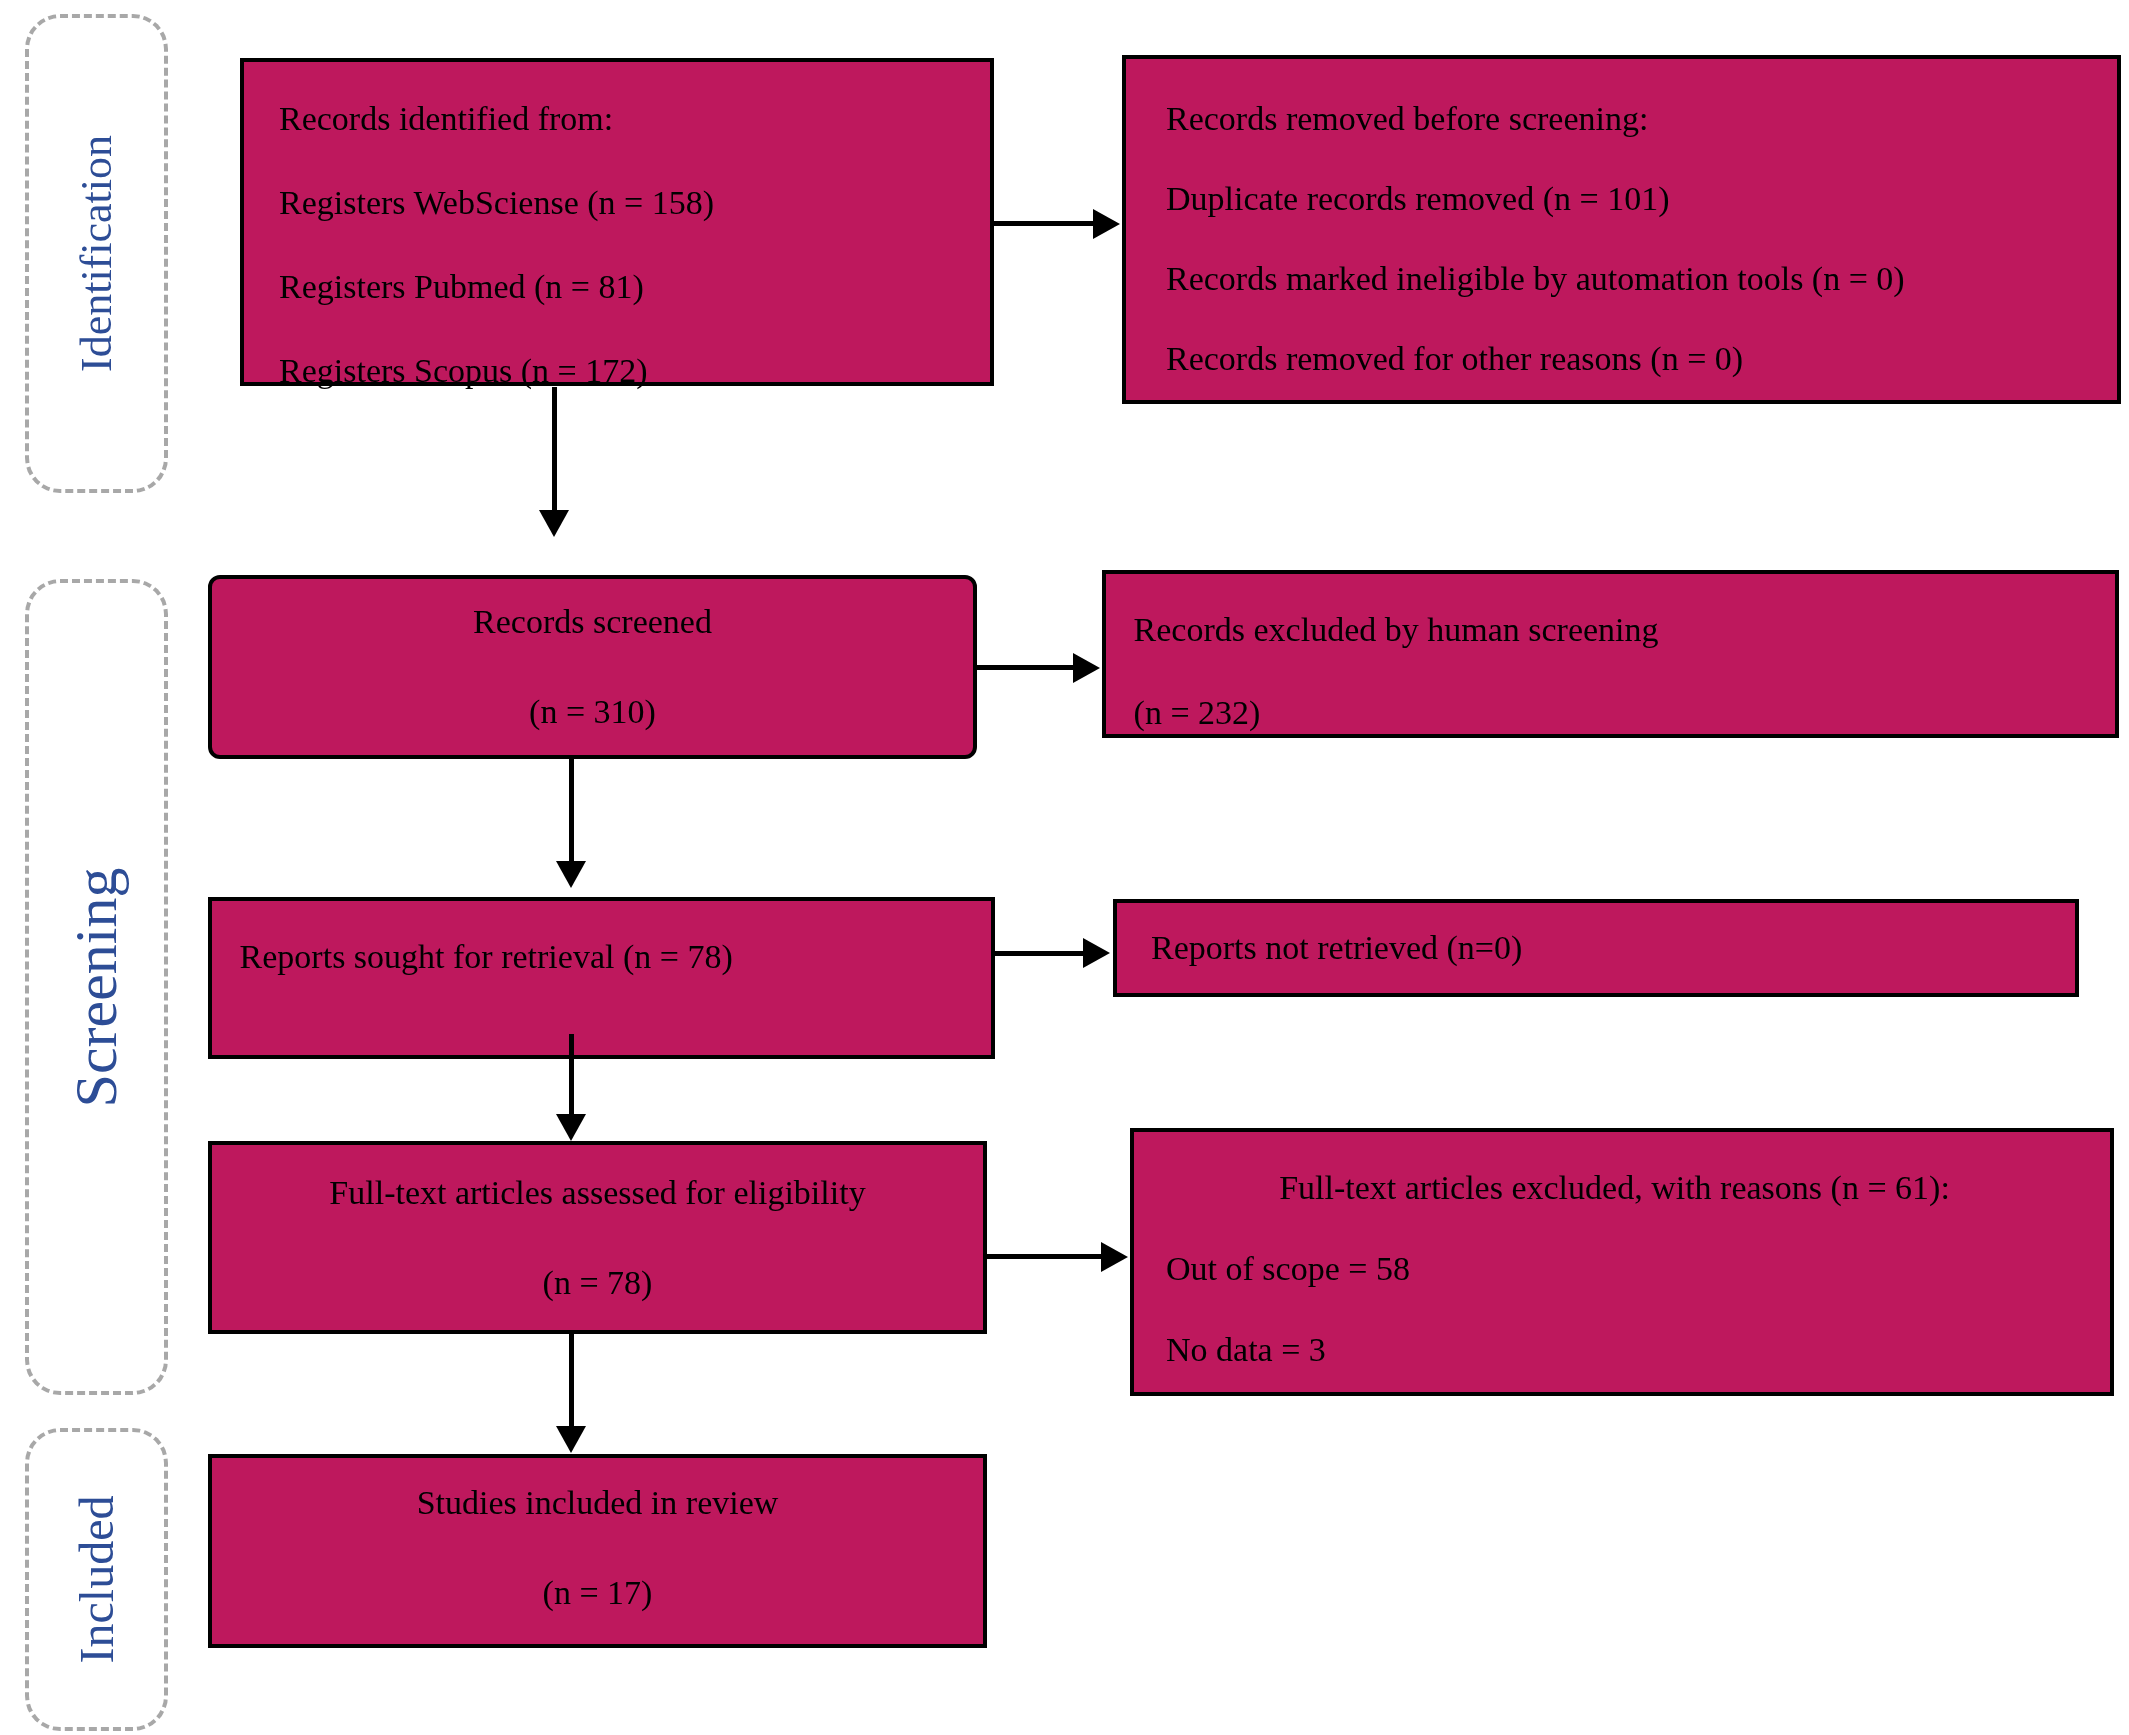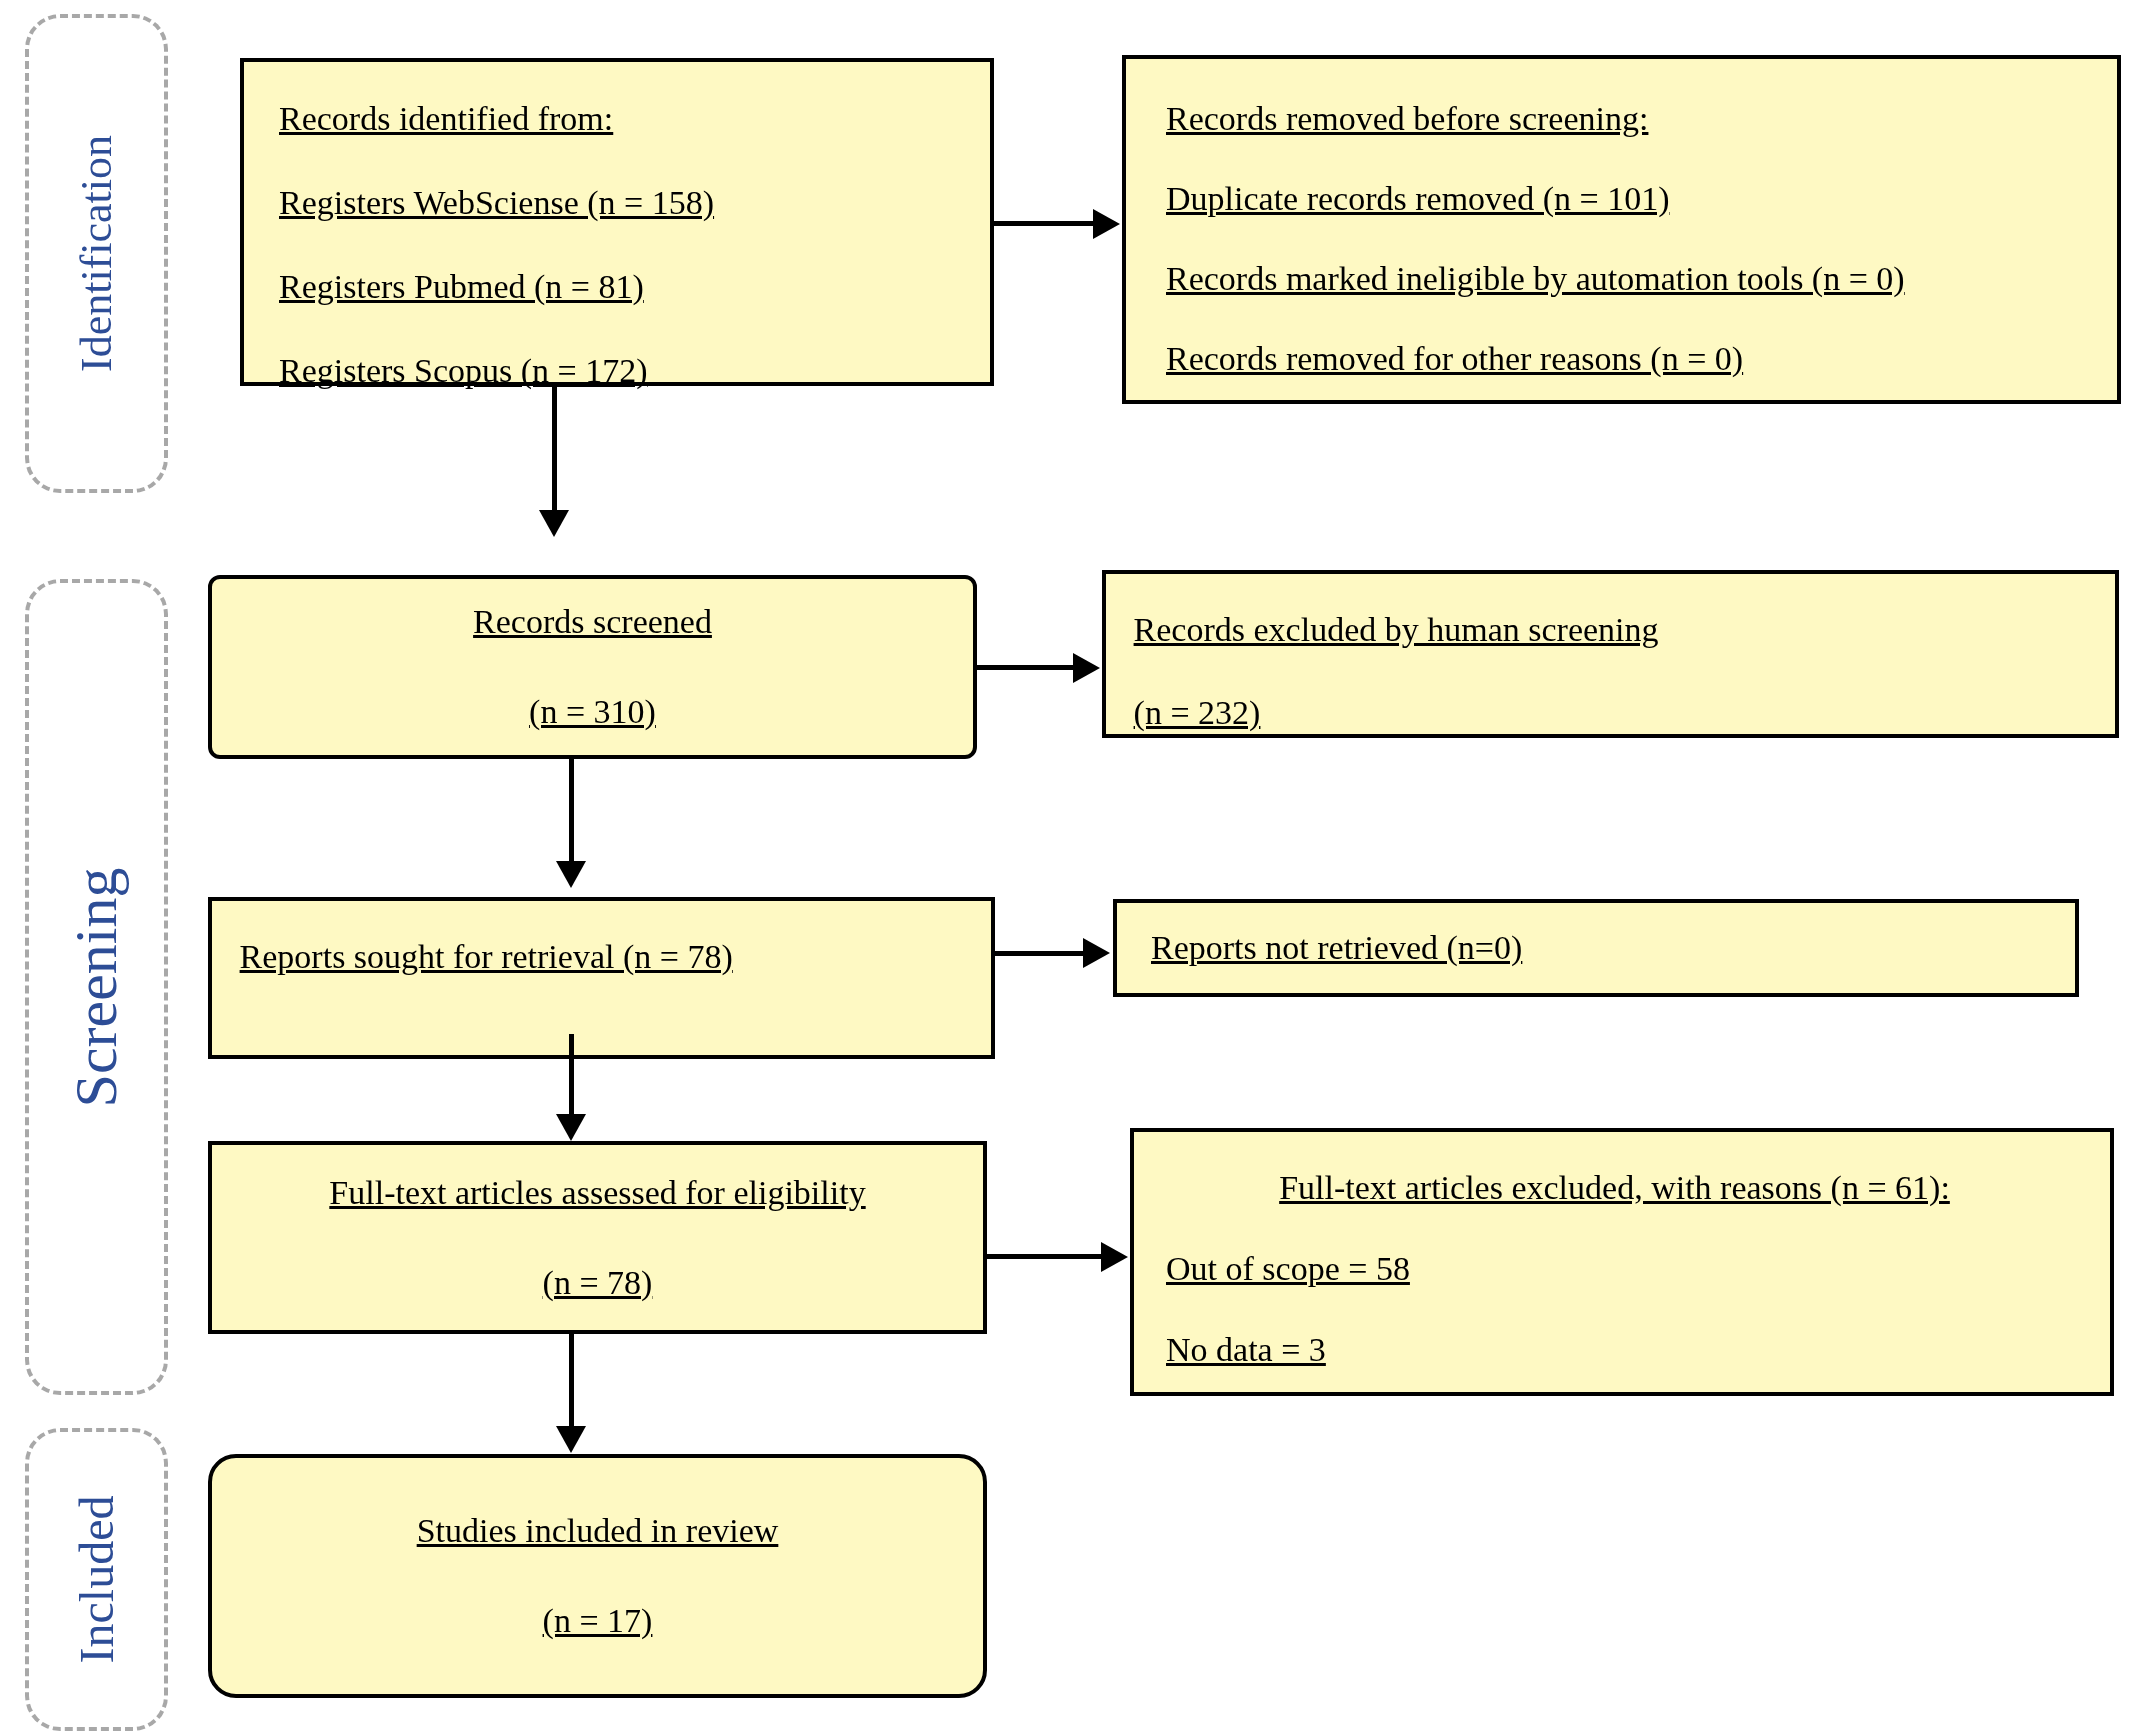--- a/index.html
+++ b/index.html
@@ -31,24 +31,23 @@
     transform: rotate(-90deg);
   }
   .rail-identification .rail-label { font-size: 44px; }
   .rail-screening .rail-label      { font-size: 60px; }
   .rail-included .rail-label       { font-size: 48px; }
 
   
   .fbox {
     position: absolute;
     border: 4.5px solid #000000;
-    background: #fef9c3;
+    background: #be185d;
     box-sizing: border-box;
     font-size: 34px;
-    text-decoration: underline;
   }
   .fbox p { margin: 0; }
 
   .box-records-identified { left: 240px; top: 58px; width: 754px; height: 328px;
     padding: 15px 20px 0 35px; }
   .box-records-identified p { line-height: 84px; }
 
   .box-records-removed { left: 1122px; top: 55px; width: 999px; height: 349px;
     padding: 20px 15px 0 40px; }
   .box-records-removed p { line-height: 80px; }
@@ -73,23 +72,23 @@
   .box-fulltext-assessed { left: 208px; top: 1141px; width: 779px; height: 193px;
     display: flex; flex-direction: column; align-items: center; justify-content: center;
     text-align: center; }
   .box-fulltext-assessed p { line-height: 90px; }
 
   .box-fulltext-excluded { left: 1130px; top: 1128px; width: 984px; height: 268px;
     padding: 15px 15px 0 0; }
   .box-fulltext-excluded p { line-height: 81px; padding-left: 32px; }
   .box-fulltext-excluded p.center { text-align: center; padding-left: 0; }
 
-  .box-studies-included { left: 208px; top: 1454px; width: 779px; height: 244px;
-    display: flex; flex-direction: column; align-items: center; justify-content: center;
-    text-align: center; border-radius: 28px; }
+  .box-studies-included { left: 208px; top: 1454px; width: 779px; height: 194px;
+    display: flex; flex-direction: column; align-items: center; 
+    text-align: center; }
   .box-studies-included p { line-height: 90px; }
 
   
   .aline { position: absolute; background: #000000; }
   .ahead-r {
     position: absolute; width: 0; height: 0;
     border-top: 15px solid transparent;
     border-bottom: 15px solid transparent;
     border-left: 27px solid #000000;
   }

